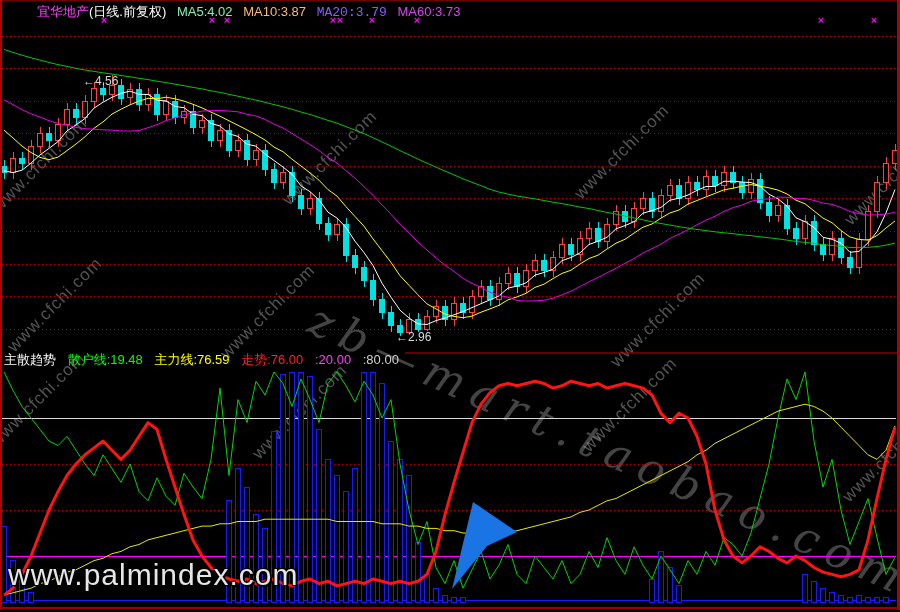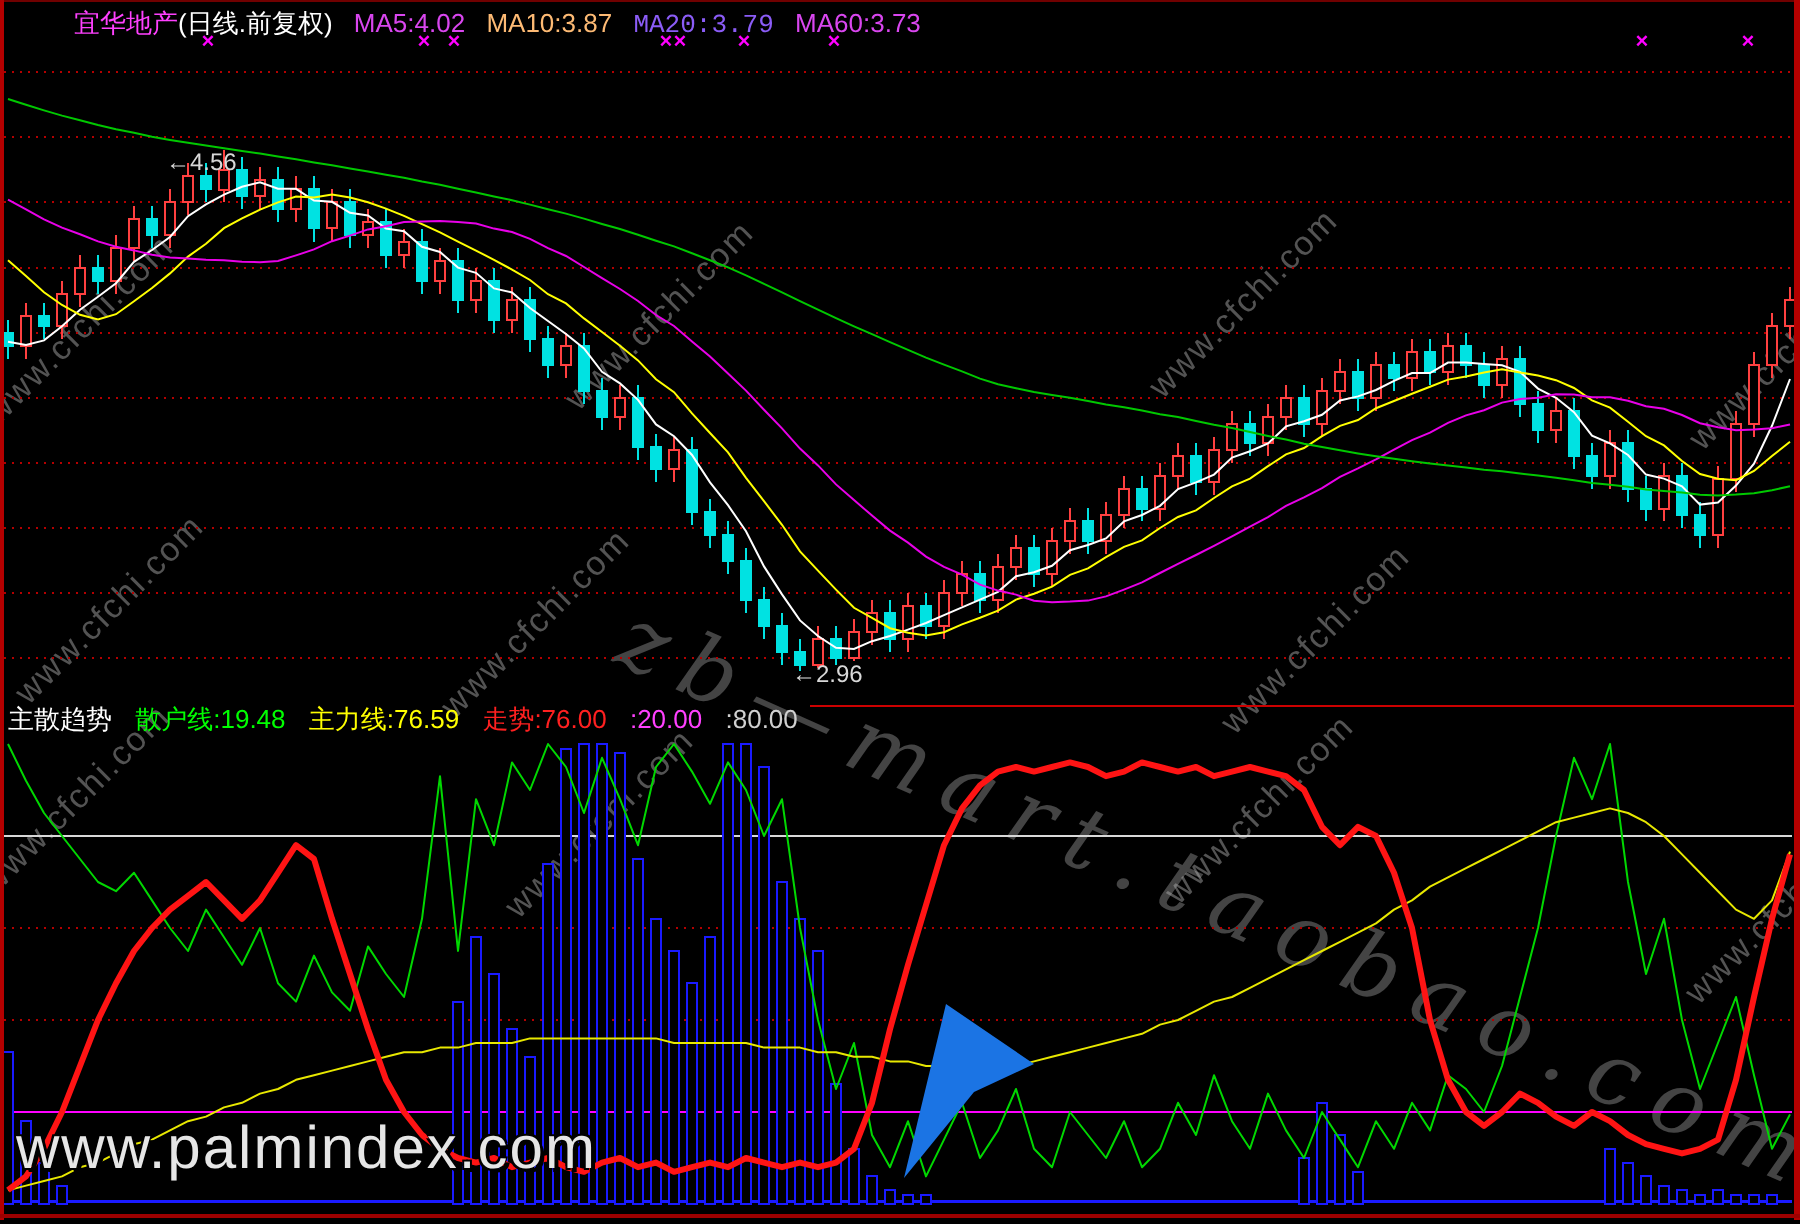--- a/index.html
+++ b/index.html
@@ -360,21 +360,21 @@
         <text x="340" y="24" fill="#ff00ff" font-size="11px" font-weight="bold" text-anchor="middle">×</text>
         <text x="372" y="24" fill="#ff00ff" font-size="11px" font-weight="bold" text-anchor="middle">×</text>
         <text x="417" y="24" fill="#ff00ff" font-size="11px" font-weight="bold" text-anchor="middle">×</text>
         <text x="821" y="24" fill="#ff00ff" font-size="11px" font-weight="bold" text-anchor="middle">×</text>
         <text x="874" y="24" fill="#ff00ff" font-size="11px" font-weight="bold" text-anchor="middle">×</text>
       </g>
     </svg>
 
   <div class="header">
     <span class="c-mag" style="margin-right:0">宜华地产</span><span class="c-white">(日线.前复权)</span>
-    <span style="color: #d946ef;">MA5:4.02</span>
+    <span style="color: #86efac;">MA5:4.02</span>
     <span style="color: #fdba74;">MA10:3.87</span>
     <span style="color: #8b5cf6; font-family: Liberation Mono, monospace;">MA20:3.79</span>
     <span style="color: #d946ef;">MA60:3.73</span>
   </div>
 
   <div class="subheader">
     <span class="c-white">主散趋势</span>
     <span style="color: rgb(0, 255, 0);">散户线:19.48</span>
     <span style="color: rgb(255, 255, 0);">主力线:76.59</span>
     <span style="color: rgb(255, 32, 32);">走势:76.00</span>

